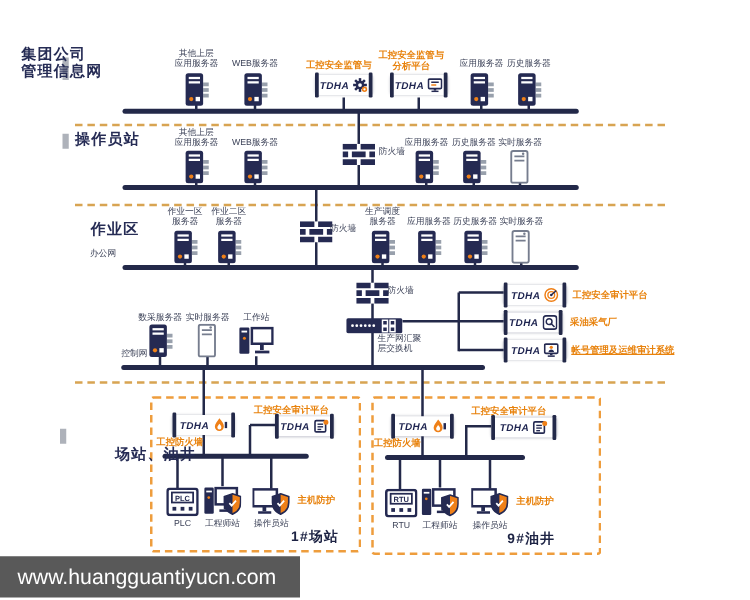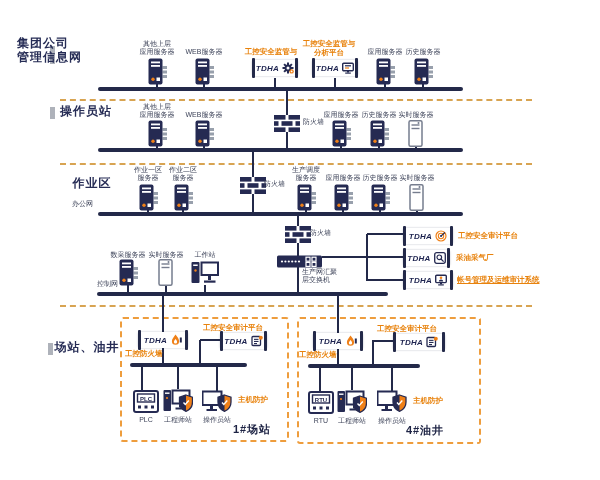--- a/index.html
+++ b/index.html
@@ -25,20 +25,23 @@
   .tdha .brand{font-size:8px;font-weight:800;font-style:italic;color:#1e2450;letter-spacing:.3px;text-align:right;}
   .tdha .ticon{display:flex;align-items:center;}
   .wm{position:absolute;background:#595959;color:#fff;display:flex;align-items:center;z-index:9;}
   #wm-tg{left:465px;top:7px;width:135px;height:31px;font-size:17px;justify-content:center;}
   #wm-site{left:0;top:445px;width:240px;height:33px;font-size:17px;padding-left:14px;box-sizing:border-box;}
 </style>
 </head>
 <body>
 
 <div id="canvas">
+  <div id="wm-site" class="wm">
+    <span>www.huangguantiyucn.com</span>
+  </div>
   <div id="diagram">
       <div class="sep" style="left: 60px; top: 99px; width: 472px; height: 0px;"></div>
       <div class="sep" style="left: 60px; top: 163px; width: 472px; height: 0px;"></div>
       <div class="sep" style="left: 60px; top: 305px; width: 472px; height: 0px;"></div>
       <div class="dashbox" style="left: 120px; top: 317px; width: 165px; height: 121px;"></div>
       <div class="dashbox" style="left: 297px; top: 317px; width: 180px; height: 123px;"></div>
       <div class="graybar" style="left: 50px; top: 46px; width: 5px; height: 18px;"></div>
       <div class="graybar" style="left: 50px; top: 107px; width: 5px; height: 12px;"></div>
       <div class="graybar" style="left: 48px; top: 343px; width: 5px; height: 12px;"></div>
       <div class="bus" style="left: 98px; top: 87px; width: 365px; height: 4px;"></div>
@@ -511,36 +514,36 @@
           <rect x="4.5" y="19" width="10.5" height="2" fill="#252a52"></rect>
           <path d="M22.5 5 L29 7.2 V12 C29 16.8 26.3 19.8 22.5 21.3 C18.7 19.8 16 16.8 16 12 V7.2 Z" fill="#ef8018" stroke="#252a52" stroke-width="1.3"></path>
           <path d="M22.5 5 L16 7.2 V12 C16 16.8 18.7 19.8 22.5 21.3 Z" fill="#252a52"></path>
           <path d="M20 12.5 L21.8 14.5 L25.3 10.5" fill="none" stroke="#fff" stroke-width="1.4"></path>
         </svg></div>
       <div class="nlabel" style="left: 347px; top: 417px; width: 90px;">操作员站</div>
       <div class="txt t-layer" style="left: 17px; top: 36px; width: 140px; ">集团公司
 管理信息网</div>
       <div class="txt t-layer" style="left: 16px; top: 104px; width: 140px; text-align: center;">操作员站</div>
       <div class="txt t-layer" style="left: 22px; top: 176px; width: 140px; text-align: center;">作业区</div>
-      <div class="txt t-layer" style="left: 17px; top: 340px; width: 140px; text-align: center;">场站、油井</div>
+      <div class="txt t-layer" style="left: 17px; top: 356px; width: 140px; text-align: right;">场站、油井</div>
       <div class="txt t-small" style="left: 72px; top: 200px;">办公网</div>
       <div class="txt t-small" style="left: 97px; top: 280px;">控制网</div>
       <div class="txt t-small" style="left: 303px; top: 118px;">防火墙</div>
       <div class="txt t-small" style="left: 264px; top: 180px;">防火墙</div>
       <div class="txt t-small" style="left: 310px; top: 229px;">防火墙</div>
       <div class="txt t-small" style="left: 302px; top: 268px;">生产网汇聚
 层交换机</div>
       <div class="txt t-orange" style="left: 201px; top: 47px; width: 140px; text-align: center;">工控安全监管与</div>
       <div class="txt t-orange" style="left: 259px; top: 39px; width: 140px; text-align: center;">工控安全监管与
 分析平台</div>
       <div class="txt t-orange" style="left: 458px; top: 231px;">工控安全审计平台</div>
       <div class="txt t-orange" style="left: 456px; top: 253px;">采油采气厂</div>
       <div class="txt t-orange" style="left: 457px; top: 275px; text-decoration: underline;">帐号管理及运维审计系统</div>
       <div class="txt t-orange" style="left: 125px; top: 349px;">工控防火墙</div>
       <div class="txt t-orange" style="left: 299px; top: 350px;">工控防火墙</div>
       <div class="txt t-orange" style="left: 163px; top: 323px; width: 140px; text-align: center;">工控安全审计平台</div>
       <div class="txt t-orange" style="left: 337px; top: 324px; width: 140px; text-align: center;">工控安全审计平台</div>
       <div class="txt t-orange" style="left: 238px; top: 395px;">主机防护</div>
       <div class="txt t-orange" style="left: 413px; top: 396px;">主机防护</div>
       <div class="txt t-title" style="left: 182px; top: 422px; width: 140px; text-align: center;">1#场站</div>
-      <div class="txt t-title" style="left: 355px; top: 423px; width: 140px; text-align: center;">4#油井</div>
+      <div class="txt t-title" style="left: 355px; top: 423px; width: 140px; text-align: center;">9#油井</div>
     </div>
 </div>
 
 </body></html>

